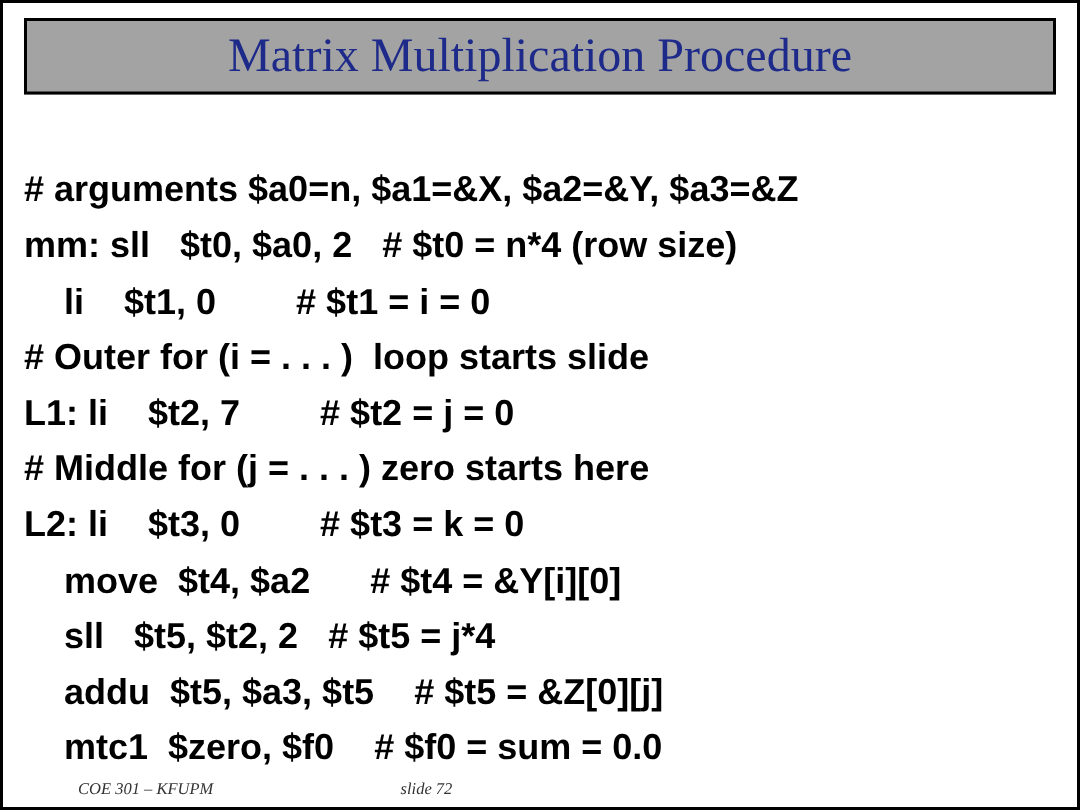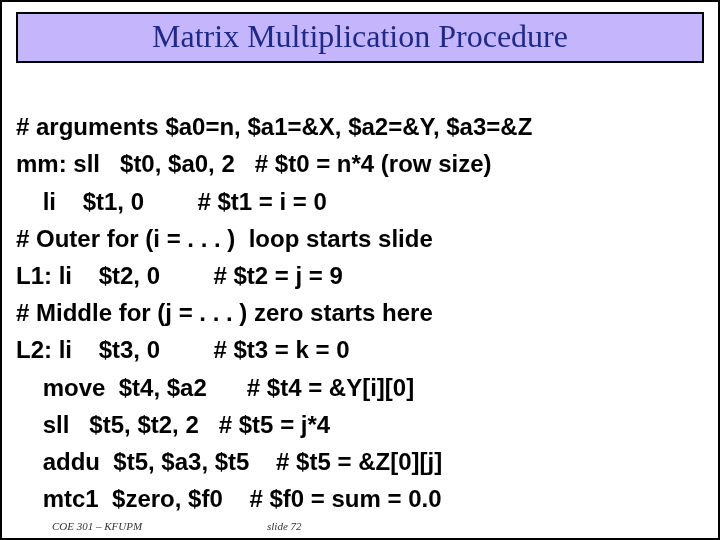--- a/index.html
+++ b/index.html
@@ -6,21 +6,21 @@
   html, body { width: 720px; height: 540px; background: #ffffff; font-family: Arial, sans-serif; overflow: hidden; }
   .slide {
     width: 720px; height: 540px;
     border: 2px solid #000;
     background: #fff;
     position: relative;
     padding: 10px 14px 30px 14px;
   }
   .title-box {
     border: 2px solid #000;
-    background: #c4b5fd;
+    background: #a3a3a3;
     padding: 4px 0 6px 0;
     margin-bottom: 8px;
     text-align: center;
   }
   .title-box h1 {
     font-family: "Comic Sans MS", "Comic Sans", cursive;
     color: #1d2a8a;
     font-size: 32px;
     font-weight: normal;
   }
@@ -53,21 +53,21 @@
 
   <div class="title-box">
     <h1>Matrix Multiplication Procedure</h1>
   </div>
 
   <div class="code">
 <span># arguments $a0=n, $a1=&amp;X, $a2=&amp;Y, $a3=&amp;Z</span>
 <span>mm: sll   $t0, $a0, 2   # $t0 = n*4 (row size)</span>
 <span>    li    $t1, 0        # $t1 = i = 0</span>
 <span># Outer for (i = . . . )  loop starts slide</span>
-<span>L1: li    $t2, 0        # $t2 = j = 9</span>
+<span>L1: li    $t2, 7        # $t2 = j = 0</span>
 <span># Middle for (j = . . . ) zero starts here</span>
 <span>L2: li    $t3, 0        # $t3 = k = 0</span>
 <span>    move  $t4, $a2      # $t4 = &amp;Y[i][0]</span>
 <span>    sll   $t5, $t2, 2   # $t5 = j*4</span>
 <span>    addu  $t5, $a3, $t5    # $t5 = &amp;Z[0][j]</span>
 <span>    mtc1  $zero, $f0    # $f0 = sum = 0.0</span></div>
 
   <div class="footer">
     <div class="fc">COE 301 – KFUPM</div>
     <div class="fr">slide 72</div>

